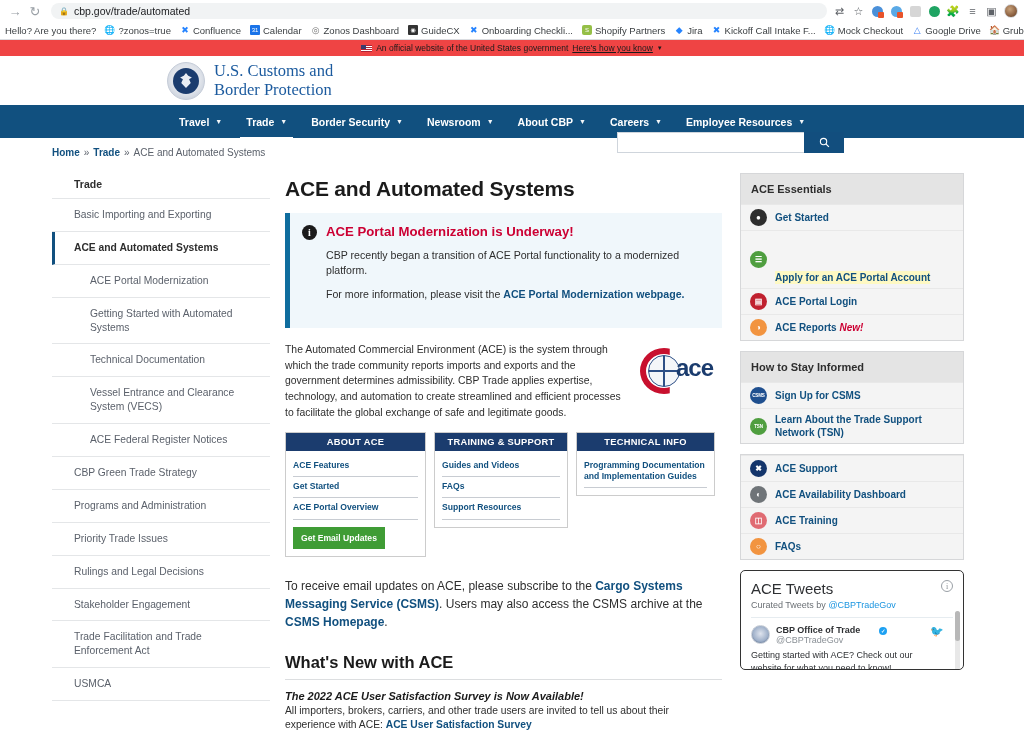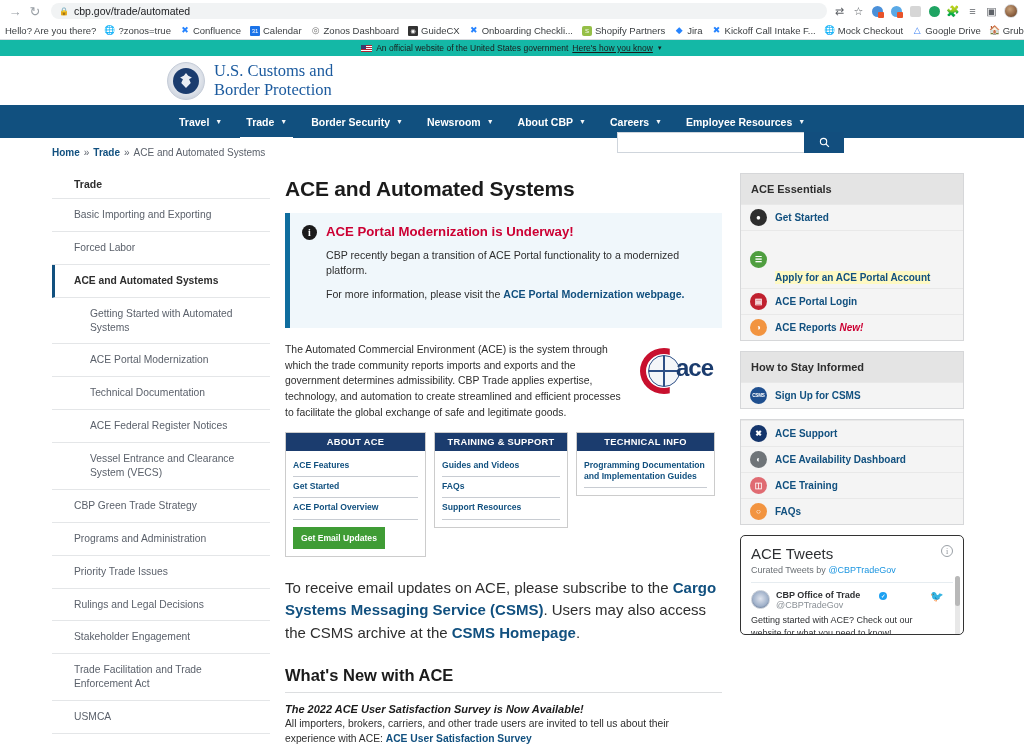--- a/index.html
+++ b/index.html
@@ -48,28 +48,28 @@
     border: 1px solid #dadce0;
   }
 
   
   .bm-row {
     height: 17px; display: flex; align-items: center;
     padding: 0 5px; gap: 9px; background: #ffffff;
     font-size: 9.5px; color: #3c4043; overflow: hidden;
     white-space: nowrap;
   }
-  .bm { display: flex; align-items: center; gap: 3px; flex: 0 0 auto; }
+  .bm { display: flex; gap: 3px; flex: 0 0 auto; }
   .bm-ico { width: 10px; height: 10px; flex: 0 0 auto; display:flex; align-items:center; justify-content:center; font-size: 9px; line-height: 1; }
   .bm-label { flex: 0 0 auto; }
   .chrome-sep { height: 1px; background: #dadce0; }
 
   
   #gov-banner {
-    background: #14b8a6; height: 16px;
+    background: #ef4444; height: 16px;
     display: flex; align-items: center; justify-content: center;
     font-size: 8.5px; color: #1b1b1b; gap: 4px;
   }
   .flag-ico {
     width: 11px; height: 7px;
     background: linear-gradient(#b22234 0 14%, #fff 14% 28%, #b22234 28% 42%, #fff 42% 56%, #b22234 56% 70%, #fff 70% 84%, #b22234 84% 100%);
     position: relative; flex: 0 0 auto;
   }
   .flag-ico::before {
     content:""; position:absolute; left:0; top:0; width:5px; height:4px; background:#3c3b6e;
@@ -219,21 +219,21 @@
     padding: 4px 0 5px 0; border-bottom: 1px solid #c8ccd2;
     line-height: 1.3; cursor: pointer;
   }
   .btn-green {
     display: inline-block; background: #3f9c35; color: #fff;
     font-size: 8.6px; font-weight: bold; padding: 6px 8px;
     margin-top: 7px; cursor: pointer;
   }
   .w1 { width: 141px; } .w2 { width: 134px; } .w3 { width: 139px; }
 
-  .csms-p { font-size: 15px; color: #2e2e2e; line-height: 1.5; margin-top: 20px; }
+  .csms-p { font-size: 12px; color: #2e2e2e; line-height: 1.5; margin-top: 20px; }
   h2.sect {
     font-size: 16.5px; font-weight: bold; color: #1b1b1b;
     margin: 22px 0 4px 0; padding-bottom: 7px; border-bottom: 1px solid #dcdee0;
   }
   .news-title {
     font-size: 11px; font-weight: bold; font-style: italic;
     color: #1b1b1b; margin-top: 10px;
   }
   .news-body { font-size: 10.3px; color: #2e2e2e; line-height: 1.42; margin-top: 2px; }
 
@@ -469,27 +469,26 @@
   <a href="#">Trade</a>
   <span class="bc-sep">»</span>
   <span>ACE and Automated Systems</span>
 </div>
 
 <div id="page-body">
 
   <div id="left-nav">
     <div class="ln-head">Trade</div>
     <div class="ln-item">Basic Importing and Exporting</div>
-    <div class="ln-item">Forced Labor</div>
     <div class="ln-item current">ACE and Automated Systems</div>
+    <div class="ln-item sub">ACE Portal Modernization</div>
     <div class="ln-item sub">Getting Started with Automated Systems</div>
-    <div class="ln-item sub">ACE Portal Modernization</div>
     <div class="ln-item sub">Technical Documentation</div>
+    <div class="ln-item sub">Vessel Entrance and Clearance System (VECS)</div>
     <div class="ln-item sub">ACE Federal Register Notices</div>
-    <div class="ln-item sub">Vessel Entrance and Clearance System (VECS)</div>
     <div class="ln-item">CBP Green Trade Strategy</div>
     <div class="ln-item">Programs and Administration</div>
     <div class="ln-item">Priority Trade Issues</div>
     <div class="ln-item">Rulings and Legal Decisions</div>
     <div class="ln-item">Stakeholder Engagement</div>
     <div class="ln-item">Trade Facilitation and Trade Enforcement Act</div>
     <div class="ln-item">USMCA</div>
   </div>
 
   <div id="main-col">
@@ -575,20 +574,24 @@
         <span class="rr-ico ic-orange">◑</span>
         <span class="rr-label"><span>ACE Reports </span><span class="rr-new">New!</span></span>
       </div>
     </div>
 
     <div class="rr-card">
       <div class="rr-head">How to Stay Informed</div>
       <div class="rr-row">
         <span class="rr-ico ic-blue ic-mini">CSMS</span>
         <span class="rr-label">Sign Up for CSMS</span>
+      </div>
+      <div class="rr-row">
+        <span class="rr-ico ic-green ic-mini">TSN</span>
+        <span class="rr-label">Learn About the Trade Support Network (TSN)</span>
       </div>
     </div>
 
     <div class="rr-card">
       <div class="rr-row">
         <span class="rr-ico ic-navy">✖</span>
         <span class="rr-label">ACE Support</span>
       </div>
       <div class="rr-row">
         <span class="rr-ico ic-gray">◐</span>

